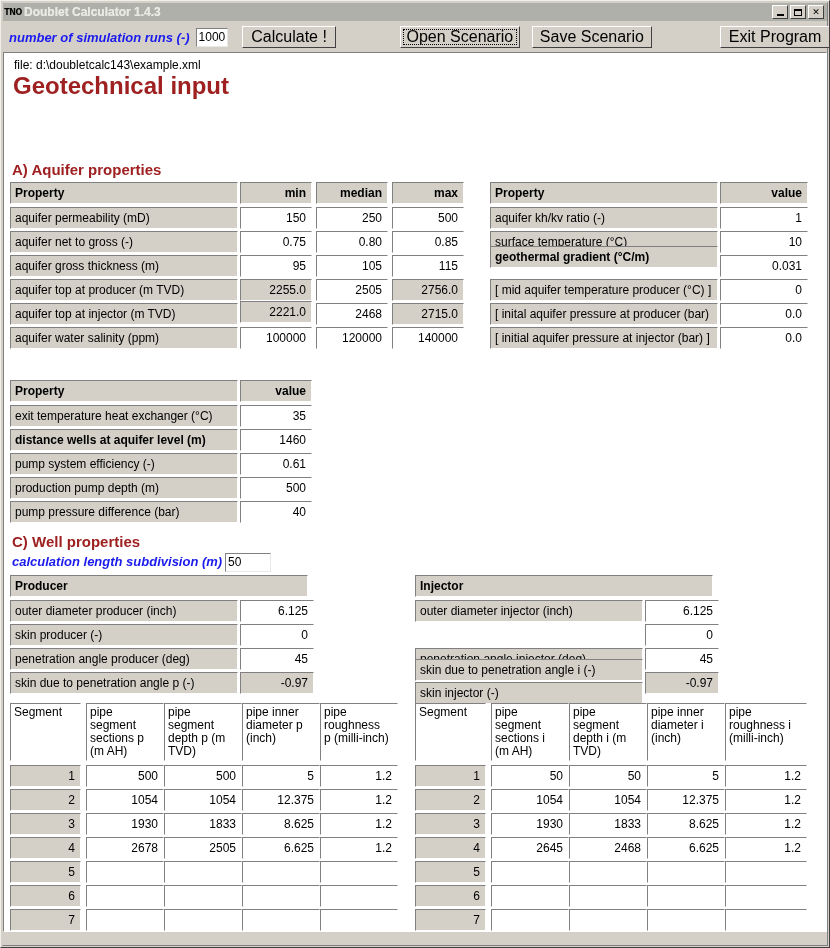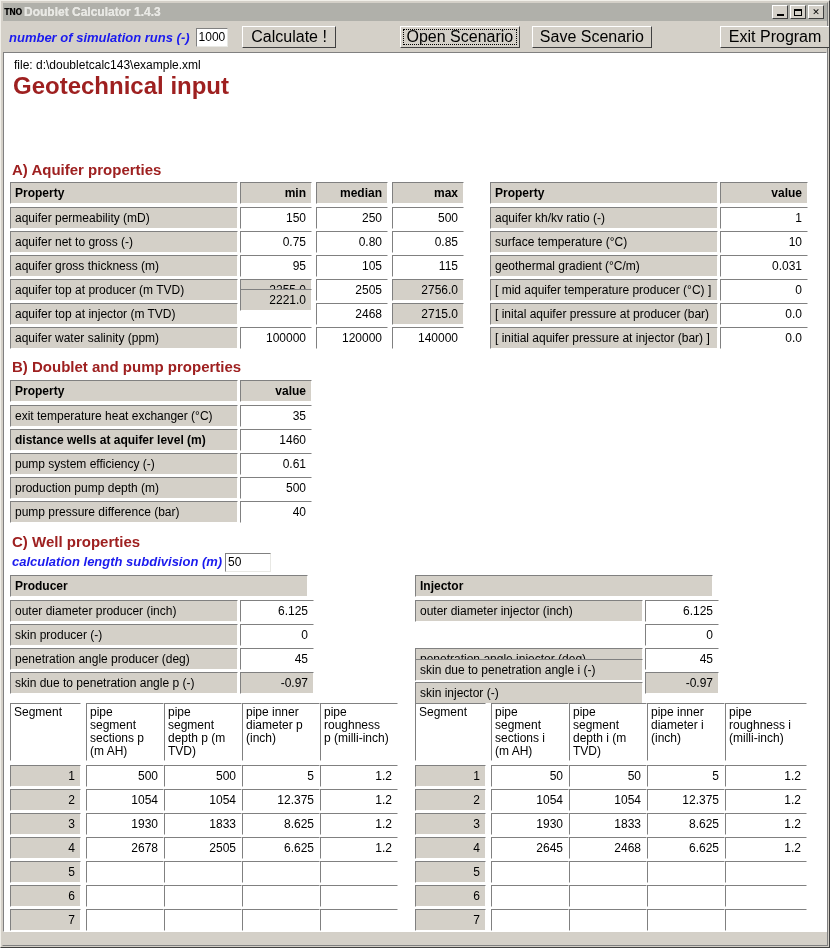--- a/index.html
+++ b/index.html
@@ -303,21 +303,20 @@
     <div class="btn btn-save">Save Scenario</div>
     <div class="btn btn-exit">Exit Program</div>
   </div>
 
   <div class="content">
 
     <div class="file-line">file: d:\doubletcalc143\example.xml</div>
     <div class="page-title">Geotechnical input</div>
 
     <div class="section-head" style="left:8px; top:108px;">A) Aquifer properties</div>
-    <div class="section-head" style="left:8px; top:305px;">B) Doublet and pump properties</div>
     <div class="section-head" style="left:8px; top:480px;">C) Well properties</div>
 
     <div class="subdiv-label">calculation length subdivision (m)</div>
     <div class="subdiv-input">50</div>
 
     <div id="tables-root">
         <div class="cell label bold" style="left: 6px; top: 129px; width: 228px; height: 22px;">Property</div>
         <div class="cell hdr" style="left: 236px; top: 129px; width: 72px; height: 22px;">min</div>
         <div class="cell hdr" style="left: 312px; top: 129px; width: 72px; height: 22px;">median</div>
         <div class="cell hdr" style="left: 388px; top: 129px; width: 72px; height: 22px;">max</div>
@@ -331,34 +330,34 @@
         <div class="cell input" style="left: 388px; top: 178px; width: 72px; height: 22px;">0.85</div>
         <div class="cell label" style="left: 6px; top: 202px; width: 228px; height: 22px;">aquifer gross thickness (m)</div>
         <div class="cell input" style="left: 236px; top: 202px; width: 72px; height: 22px;">95</div>
         <div class="cell input" style="left: 312px; top: 202px; width: 72px; height: 22px;">105</div>
         <div class="cell input" style="left: 388px; top: 202px; width: 72px; height: 22px;">115</div>
         <div class="cell label" style="left: 6px; top: 226px; width: 228px; height: 22px;">aquifer top at producer (m TVD)</div>
         <div class="cell label right" style="left: 236px; top: 226px; width: 72px; height: 22px;">2255.0</div>
         <div class="cell input" style="left: 312px; top: 226px; width: 72px; height: 22px;">2505</div>
         <div class="cell label right" style="left: 388px; top: 226px; width: 72px; height: 22px;">2756.0</div>
         <div class="cell label" style="left: 6px; top: 250px; width: 228px; height: 22px;">aquifer top at injector (m TVD)</div>
-        <div class="cell label right" style="left: 236px; top: 236px; width: 72px; height: 22px;">2221.0</div>
+        <div class="cell label right" style="left: 236px; top: 248px; width: 72px; height: 22px;">2221.0</div>
         <div class="cell input" style="left: 312px; top: 250px; width: 72px; height: 22px;">2468</div>
         <div class="cell label right" style="left: 388px; top: 250px; width: 72px; height: 22px;">2715.0</div>
         <div class="cell label" style="left: 6px; top: 274px; width: 228px; height: 22px;">aquifer water salinity (ppm)</div>
         <div class="cell input" style="left: 236px; top: 274px; width: 72px; height: 22px;">100000</div>
         <div class="cell input" style="left: 312px; top: 274px; width: 72px; height: 22px;">120000</div>
         <div class="cell input" style="left: 388px; top: 274px; width: 72px; height: 22px;">140000</div>
         <div class="cell label bold" style="left: 486px; top: 129px; width: 228px; height: 22px;">Property</div>
         <div class="cell hdr" style="left: 716px; top: 129px; width: 88px; height: 22px;">value</div>
         <div class="cell label" style="left: 486px; top: 154px; width: 228px; height: 22px;">aquifer kh/kv ratio (-)</div>
         <div class="cell input" style="left: 716px; top: 154px; width: 88px; height: 22px;">1</div>
         <div class="cell label" style="left: 486px; top: 178px; width: 228px; height: 22px;">surface temperature (°C)</div>
         <div class="cell input" style="left: 716px; top: 178px; width: 88px; height: 22px;">10</div>
-        <div class="cell label" style="left: 486px; top: 202px; width: 228px; height: 22px;">geothermal gradient (°C/m)</div>
+        <div class="cell label" style="left: 486px; top: 193px; width: 228px; height: 22px; font-weight: bold;">geothermal gradient (°C/m)</div>
         <div class="cell input" style="left: 716px; top: 202px; width: 88px; height: 22px;">0.031</div>
         <div class="cell label" style="left: 486px; top: 226px; width: 228px; height: 22px;">[ mid aquifer temperature producer (°C) ]</div>
         <div class="cell input" style="left: 716px; top: 226px; width: 88px; height: 22px;">0</div>
         <div class="cell label" style="left: 486px; top: 250px; width: 228px; height: 22px;">[ inital aquifer pressure at producer (bar)</div>
         <div class="cell input" style="left: 716px; top: 250px; width: 88px; height: 22px;">0.0</div>
         <div class="cell label" style="left: 486px; top: 274px; width: 228px; height: 22px;">[ initial aquifer pressure at injector (bar) ]</div>
         <div class="cell input" style="left: 716px; top: 274px; width: 88px; height: 22px;">0.0</div>
         <div class="cell label bold" style="left: 6px; top: 327px; width: 228px; height: 22px;">Property</div>
         <div class="cell hdr" style="left: 236px; top: 327px; width: 72px; height: 22px;">value</div>
         <div class="cell label" style="left: 6px; top: 352px; width: 228px; height: 22px;">exit temperature heat exchanger (°C)</div>

